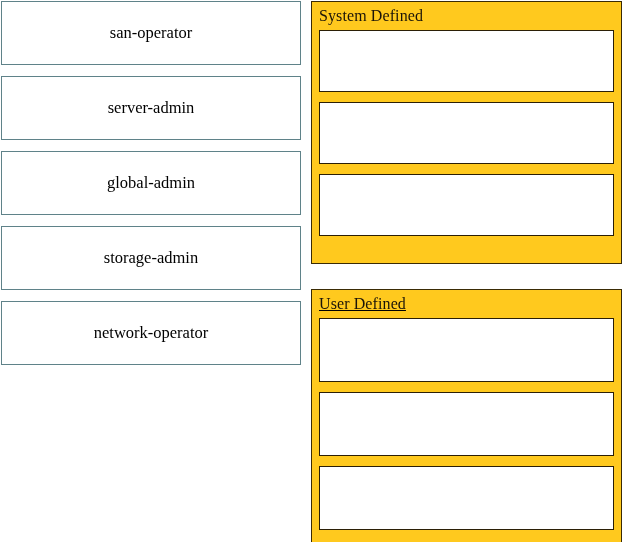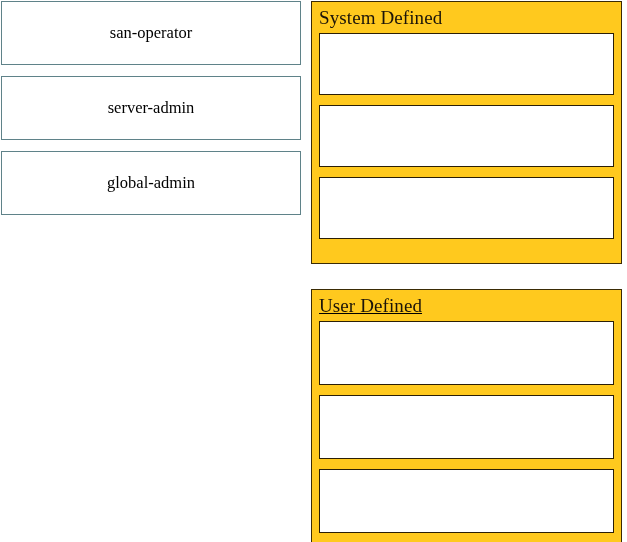--- a/index.html
+++ b/index.html
@@ -52,21 +52,21 @@
     top: 1px;
     height: 263px;
   }
   #user-defined-panel {
     top: 289px;
     height: 266px;
     text-decoration: underline;
   }
   .panel-title {
     color: #1b1409;
-    font-size: 19px;
+    font-size: 16px;
     line-height: 1;
     padding: 6px 0 6px 7px;
     letter-spacing: 0.1px;
   }
   .slot-list {
     padding: 0 7px 0 7px;
   }
   .slot {
     box-sizing: border-box;
     height: 62px;
@@ -83,20 +83,26 @@
 
 <div id="left-column">
   <div class="role-box">
     <span>san-operator</span>
   </div>
   <div class="role-box">
     <span>server-admin</span>
   </div>
   <div class="role-box">
     <span>global-admin</span>
+  </div>
+  <div class="role-box">
+    <span>storage-admin</span>
+  </div>
+  <div class="role-box">
+    <span>network-operator</span>
   </div>
 </div>
 
 <div class="defined-panel" id="system-defined-panel">
   <div class="panel-title">System Defined</div>
   <div class="slot-list">
     <div class="slot">
       <span></span>
     </div>
     <div class="slot">

